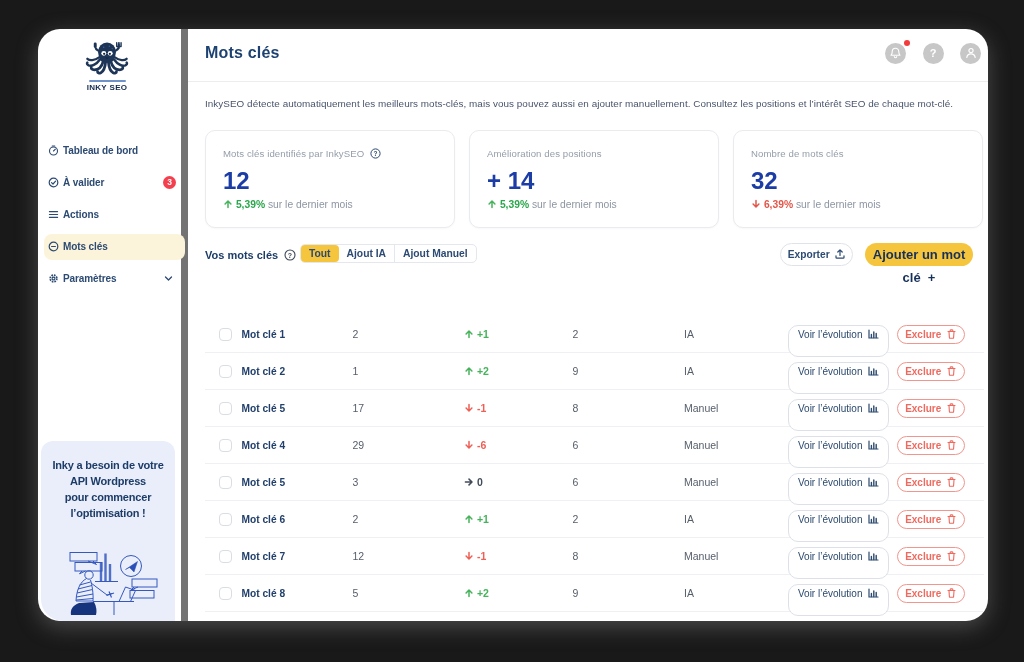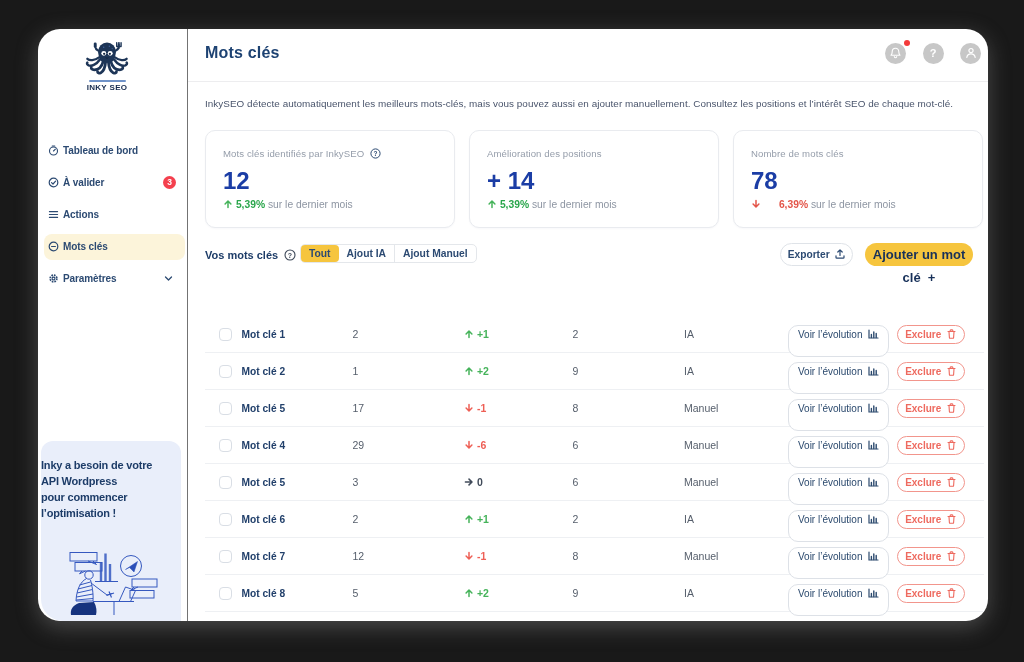--- a/index.html
+++ b/index.html
@@ -1,45 +1,45 @@
 <!DOCTYPE html>
 <html><head><meta charset="utf-8">
 <style>
 * { margin:0; padding:0; box-sizing:border-box; }
 html,body { width:1024px; height:662px; background:#191919; font-family:"Liberation Sans", sans-serif; overflow:hidden; }
 .card { position:absolute; left:38px; top:29px; width:950px; height:592px; background:#fff; border-radius:22px; box-shadow:0 6px 22px rgba(150,150,150,.4); }
 
 
-.side { position:absolute; left:0; top:0; width:150px; height:592px; border-right:1px solid #737373; border-radius:22px 0 0 22px; }
+.side { position:absolute; left:0; top:0; width:150px; height:592px; border-right:7px solid #737373; border-radius:22px 0 0 22px; }
 .logo-wrap { position:absolute; left:0; top:13px; width:138px; text-align:center; }
 .logo-name { font-size:8px; font-weight:bold; color:#152a4e; letter-spacing:0.3px; margin-top:1px; }
 .menu-item { position:absolute; left:6px; width:141px; height:26px; line-height:26px; border-radius:8px; color:#2c4a72; font-size:10px; font-weight:bold; letter-spacing:-0.1px; }
 .menu-item .mi { position:absolute; left:4px; top:7px; }
 .menu-item .mt { position:absolute; left:19px; }
 .menu-item.active { background:#fcf4da; }
 .badge { position:absolute; right:9px; top:6px; width:13px; height:13px; border-radius:50%; background:#f4404e; color:#fff; font-size:8.5px; font-weight:bold; text-align:center; line-height:13px; }
 .chev { position:absolute; right:12px; top:8px; }
 .panel { position:absolute; left:3px; right:6px; top:412px; bottom:0; background:#e9eefa; border-radius:12px 12px 0 22px; }
-.panel-text { margin-top:16px; font-size:11px; font-weight:bold; color:#1d3c68; line-height:16px; letter-spacing:-0.2px; }
+.panel-text { margin-top:16px; text-align:center; font-size:11px; font-weight:bold; color:#1d3c68; line-height:16px; letter-spacing:-0.2px; }
 
 
 .main { position:absolute; left:150px; top:0; width:800px; height:592px; }
 .title { position:absolute; left:17px; top:15px; font-size:16px; font-weight:bold; color:#1d4272; letter-spacing:0.2px; }
 .topicons { position:absolute; right:7px; top:14px; font-size:0; }
 .circ { position:relative; display:inline-block; width:21px; height:21px; border-radius:50%; background:#c7c7c7; margin-left:16.5px; vertical-align:top; }
 .hr1 { position:absolute; left:0; top:52px; width:800px; height:1px; background:#ededef; }
 .subtitle { position:absolute; left:17px; top:69px; font-size:9.9px; color:#49546b; letter-spacing:0.05px; }
 
 
 .scard { position:absolute; top:101px; width:250px; height:98px; background:#fff; border:1px solid #e9ebef; border-radius:10px; box-shadow:0 1px 2px rgba(20,40,90,.03); }
 .scard .lab { position:absolute; left:17px; top:17px; font-size:9.6px; color:#959daa; letter-spacing:0.1px; }
 .scard .num { position:absolute; left:17px; top:36px; font-size:24px; font-weight:bold; color:#1b3da5; letter-spacing:0px; }
 .scard .sub { position:absolute; left:17px; top:68px; font-size:10.3px; color:#8d95a2; }
 .scard .sub b.g { color:#2aa64c; }
-.scard .sub b.r { color:#e35549;margin-left:15px; }
+.scard .sub b.r { color:#e35549; }
 
 
 .vmc { position:absolute; left:17px; top:220px; font-size:11px; font-weight:bold; color:#1d3c68; }
 .tabs { position:absolute; left:112px; top:215px; height:19px; border:1px solid #e4e7eb; border-radius:5px; background:#fff; font-size:10.3px; color:#2c4a72; }
 .tab { display:inline-block; height:17px; line-height:17px; padding:0 8px; font-weight:bold; color:#2c4a72; vertical-align:top; }
 .tab.on { background:#f6c53e; border-radius:4px; }
 .tab.sep { border-left:1px solid #e4e7eb; }
 .btn-exp { position:absolute; left:592px; top:214px; width:73px; height:23px; line-height:21px; border:1px solid #dfe3e8; border-radius:12px; text-align:center; font-size:10.2px; font-weight:bold; color:#2c4a72; background:#fff; }
 .btn-add { position:absolute; left:677px; top:214px; width:108px; height:23px; line-height:23px; border-radius:12px; text-align:center; font-size:13px; font-weight:bold; color:#173059; background:#f6c53e; }
 
@@ -197,21 +197,21 @@
     </div>
     <div class="scard" style="left:281px">
       <div class="lab">Amélioration des positions</div>
       <div class="num">+ 14</div>
       <div class="sub"><svg width="10" height="10" viewBox="0 0 10 10" style="vertical-align:-1px">
             <path d="M5 8.6 L5 2.2 M2.1 5 L5 2 L7.9 5" fill="none" stroke="#45b35a" stroke-width="1.5" stroke-linecap="round" stroke-linejoin="round"></path>
           </svg> <b class="g">5,39%</b> sur le dernier mois</div>
     </div>
     <div class="scard" style="left:545px">
       <div class="lab">Nombre de mots clés</div>
-      <div class="num">78</div>
+      <div class="num">32</div>
       <div class="sub"><svg width="10" height="10" viewBox="0 0 10 10" style="vertical-align:-1px">
             <path d="M5 1.4 L5 7.8 M2.1 5 L5 8 L7.9 5" fill="none" stroke="#e35549" stroke-width="1.5" stroke-linecap="round" stroke-linejoin="round"></path>
           </svg> <b class="r">6,39%</b> sur le dernier mois</div>
     </div>
 
     <div class="vmc">Vos mots clés &nbsp;<svg class="qm" width="12" height="12" viewBox="0 0 12 12">
           <circle cx="6" cy="6" r="5" fill="none" stroke="#3c4757" stroke-width="1.1"></circle>
           <text x="6" y="8.7" text-anchor="middle" font-size="7" font-weight="bold" fill="#3c4757" font-family="Liberation Sans">?</text>
         </svg></div>
     <div class="tabs"><span class="tab on">Tout</span><span class="tab">Ajout IA</span><span class="tab sep">Ajout Manuel</span></div>

